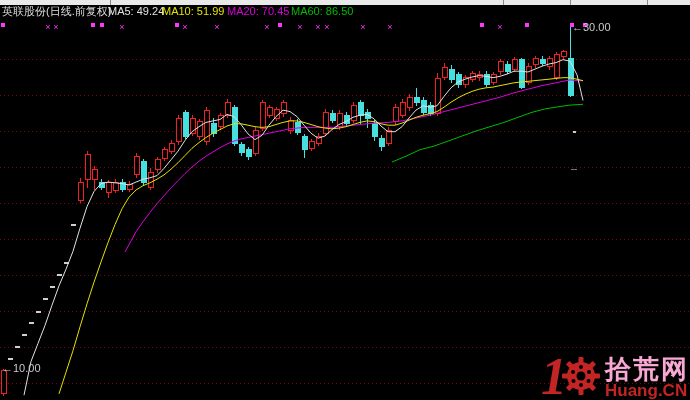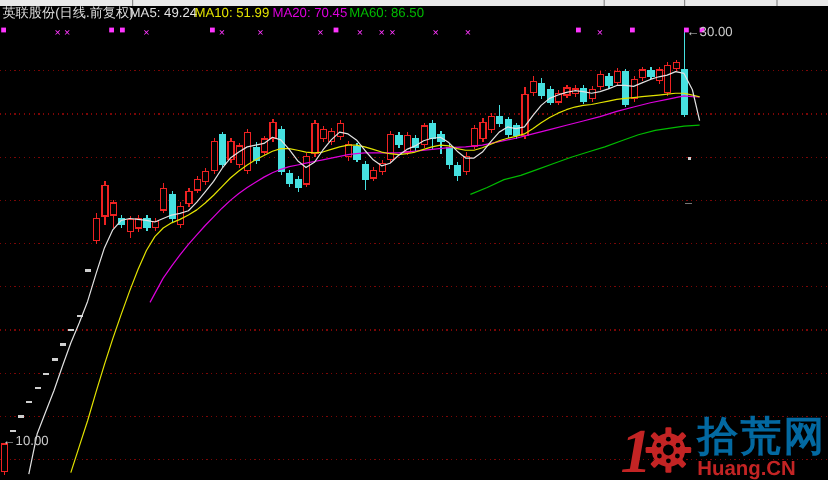--- a/index.html
+++ b/index.html
@@ -8,21 +8,21 @@
   .topbar{position:absolute;left:0;top:0;width:690px;height:5px;background:#e9e9e9;}
   .topbar .tick{position:absolute;top:0;width:1px;height:5px;background:#8a8a8a;}
   .hdr{position:absolute;top:4px;font-size:11px;line-height:14px;white-space:nowrap;}
   #chart-svg{position:absolute;left:0;top:0;}
   .plabel{position:absolute;font-size:11px;color:#c9c9c9;white-space:nowrap;letter-spacing:0px;}
   .watermark{position:absolute;right:1px;bottom:1px;display:flex;align-items:flex-end;}
   .wm-num{font-family:"Liberation Serif","DejaVu Serif",serif;font-weight:bold;font-style:italic;
           font-size:52px;line-height:0.82;color:#c32424;letter-spacing:-3px;}
   .wm-gear{margin:0 2px -1px -3px;}
   .wm-col{display:flex;flex-direction:column;align-items:flex-start;margin-left:2px;}
-  .wm-cn{font-size:34px;font-weight:bold;color:#0369a1;letter-spacing:2px;line-height:1.05;}
+  .wm-cn{font-size:26px;font-weight:bold;color:#f9a8d4;letter-spacing:2px;line-height:1.05;}
   .wm-en{font-size:17px;font-weight:bold;color:#c32424;line-height:1.0;margin-top:-1px;letter-spacing:0px;}
 </style>
 </head>
 <body>
 
 <div class="screen">
 
   <div class="topbar" id="topbar" style="background: rgb(233, 233, 233);">
       <div class="tick" style="left: 110px;"></div>
       <div class="tick" style="left: 503px;"></div>

